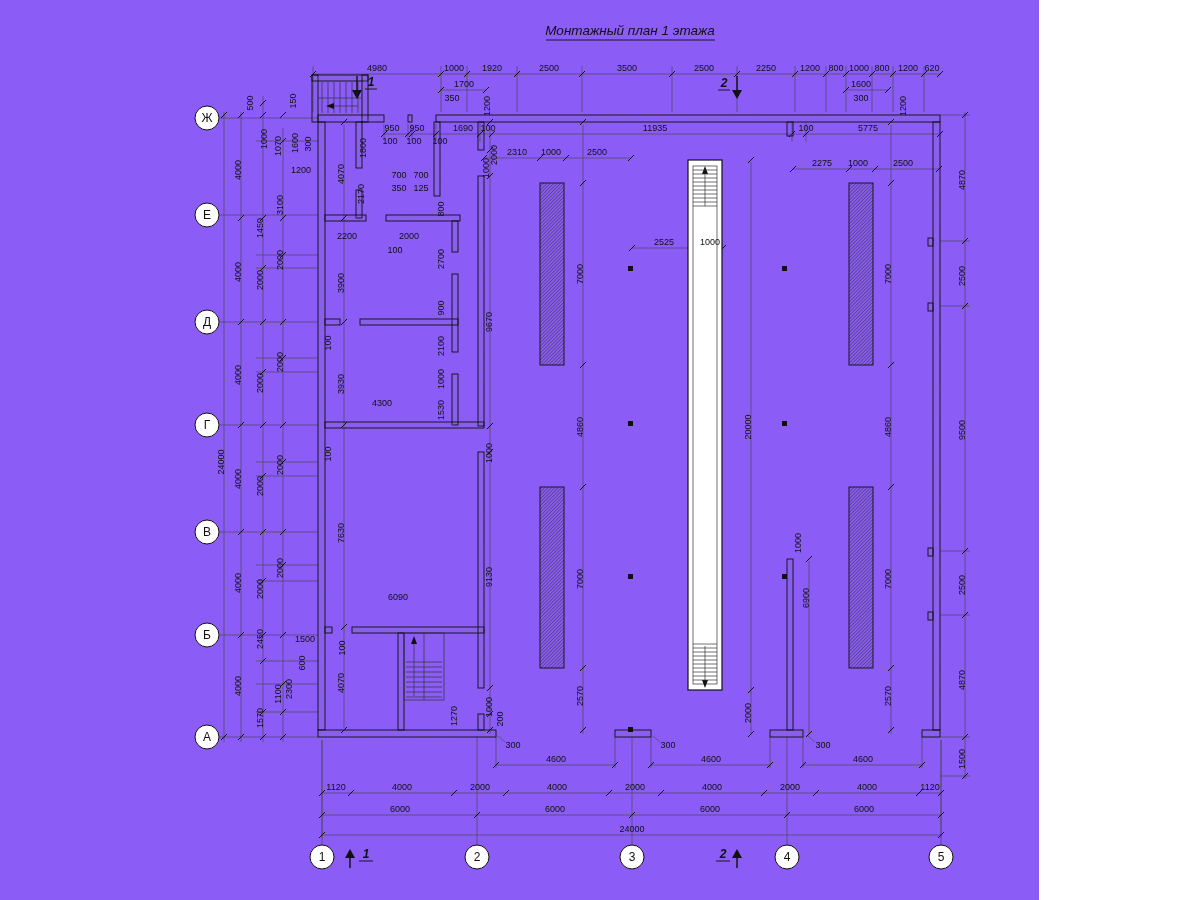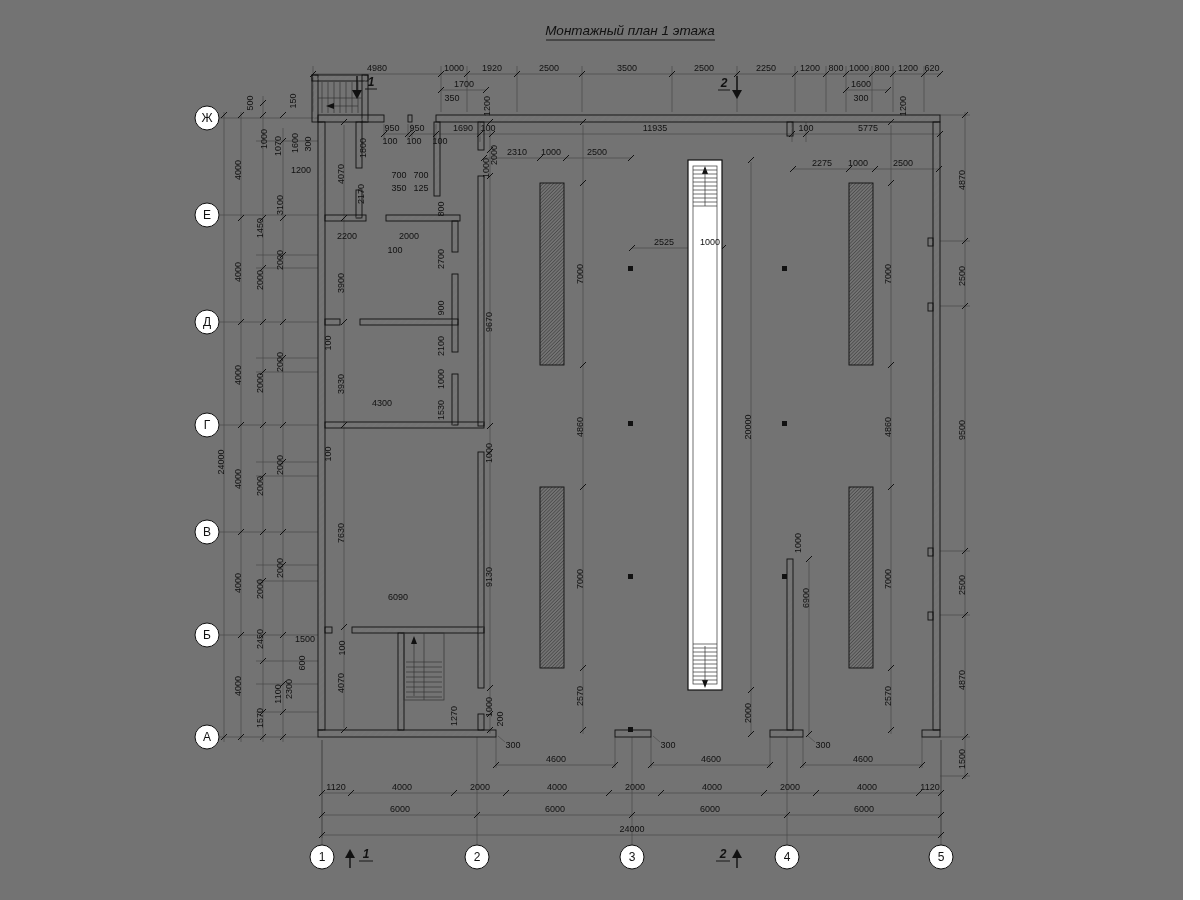--- a/index.html
+++ b/index.html
@@ -1,16 +1,16 @@
 <!DOCTYPE html>
 <html><head>
 <meta charset="utf-8">
 <style>
   html,body{margin:0;padding:0;background:#fff}
-  .wrap{position:relative;width:1183px;height:900px;background:#737373;overflow:hidden}
+  .wrap{position:relative;width:1039px;height:900px;background:#8b5cf6;overflow:hidden}
   svg{display:block}
   text{font-family:"Liberation Sans",sans-serif;fill:#111}
   .dim{font-size:9px;text-anchor:middle}
   .axis-t{font-size:12px;text-anchor:middle}
   .title-t{font-size:13.5px;font-style:italic;text-anchor:middle}
   .sec-t{font-size:12px;font-style:italic;font-weight:bold;text-anchor:middle}
   .wall{fill:url(#hw);stroke:#111;stroke-width:.9}
   .rack{fill:url(#hd);stroke:#111;stroke-width:.9}
   .thin{stroke:#444;stroke-width:.6}
   .thin2{stroke:#333;stroke-width:.7;fill:none}

